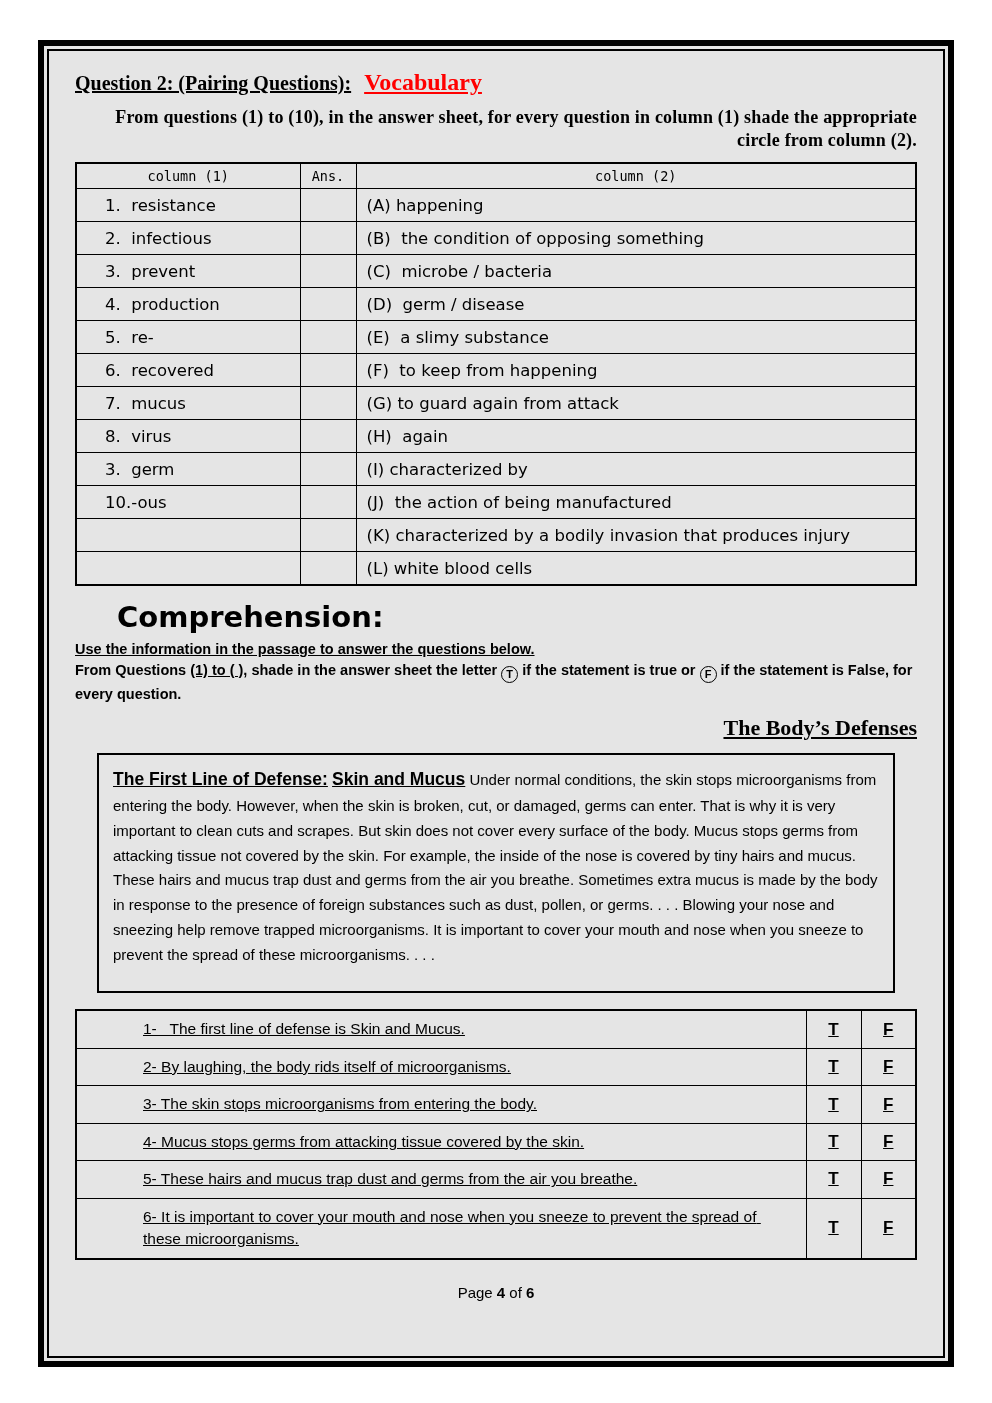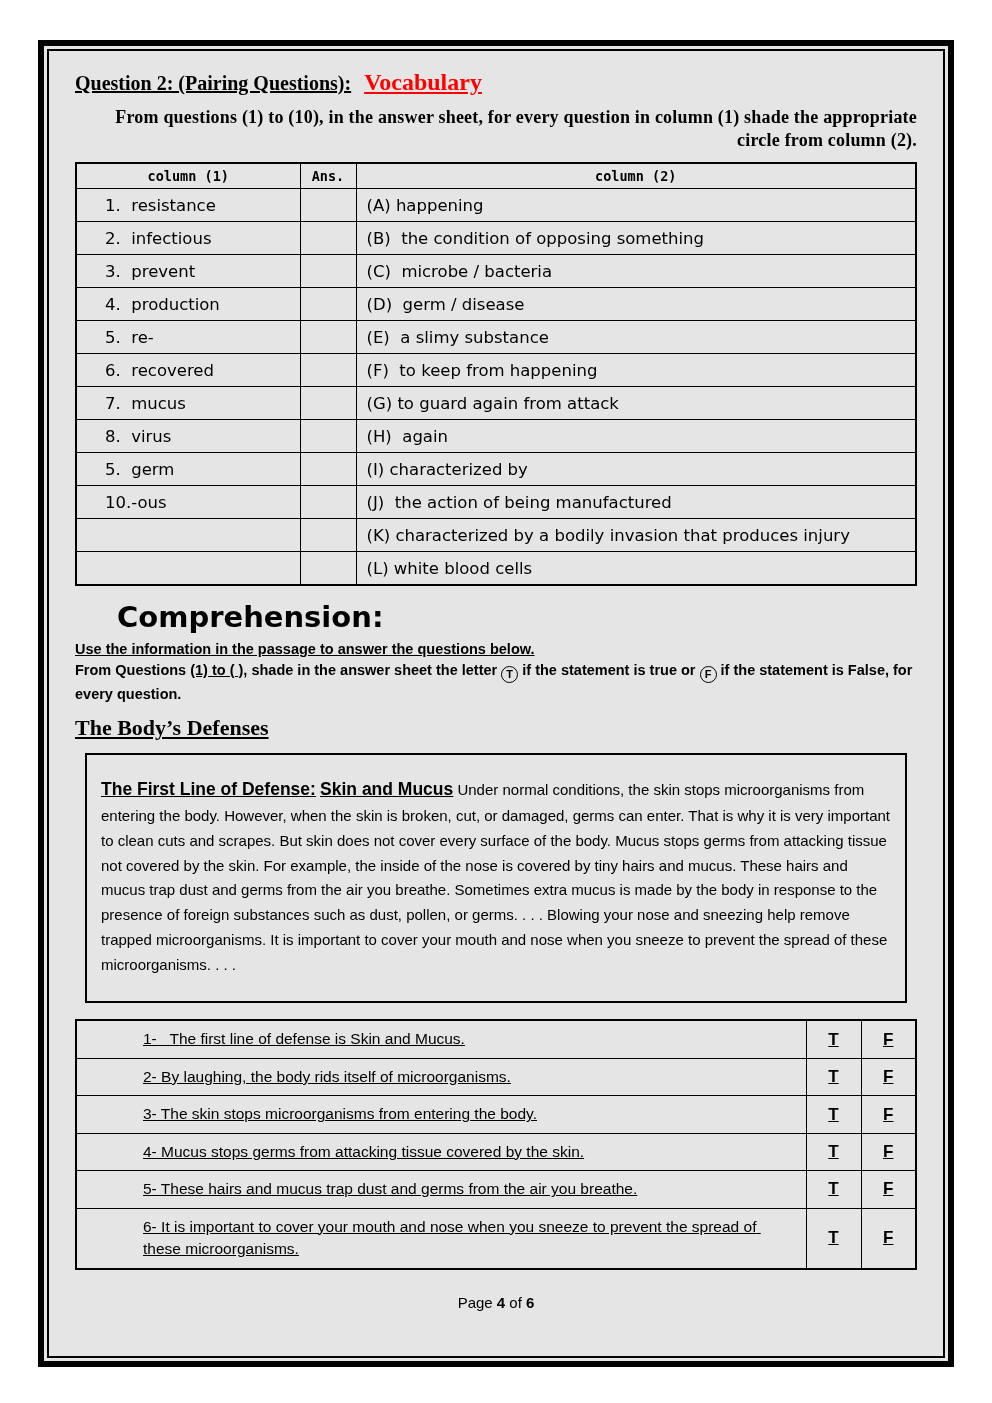--- a/index.html
+++ b/index.html
@@ -24,21 +24,21 @@
 
   .q2-instructions {
     font-family:"Liberation Serif", serif; font-weight:bold;
     font-size:18px; line-height:1.3; margin-bottom:9px; letter-spacing:0.2px;text-align:right;
   }
 
   
   .pairing-table { width:100%; border-collapse:collapse; border:2px solid #000; }
   .pairing-table th {
     border:1px solid #000; font-family:"DejaVu Sans Mono", monospace;
-    font-weight:bold; font-size:13.5px; height:26px; font-style:normal;
+    font-weight:normal; font-size:13.5px; height:26px; font-style:normal;
   }
   .pairing-table td {
     border:1px solid #000; font-family:"DejaVu Sans", sans-serif;
     font-size:16.5px; height:33px; padding:0 8px; white-space:pre-wrap;
   }
   .pairing-table td.term { width:224px; padding-left:28px; }
   .pairing-table td.ans  { width:56px; }
   .pairing-table td.def  { padding-left:10px; }
 
   
@@ -52,27 +52,27 @@
   .q3-inst1 { font-weight:bold; font-size:14.5px; text-decoration:underline; margin-top:7px; }
   .q3-inst2 { font-weight:bold; font-size:14.5px; line-height:1.55; margin-top:2px; }
   .q3-inst2 .u { text-decoration:underline; }
   .circ {
     display:inline-block; width:17px; height:17px; border:1.6px solid #000;
     border-radius:50%; text-align:center; line-height:14px; font-size:11px;
     font-weight:bold; vertical-align:-3px;
   }
 
   .passage-title {
-    text-align:left; font-family:"Liberation Serif", serif;
+    text-align:right; font-family:"Liberation Serif", serif;
     font-weight:bold; font-size:22px; margin:10px 0 12px;
   }
   .passage-title span { text-decoration:underline; }
 
   .passage-box {
-    border:2px solid #000; margin:0 10px; padding:20px 14px 24px;
+    border:2px solid #000; margin:0 22px; padding:10px 14px 24px;
     font-size:15px; line-height:1.65;
   }
   .passage-box .lead { font-weight:bold; font-size:17.5px; text-decoration:underline; }
 
   
   .tf-table { width:100%; border-collapse:collapse; margin-top:16px; border:2px solid #000;text-decoration:underline; }
   .tf-table td { border:1.5px solid #000; }
   .tf-table td.stmt { font-size:15.5px; padding:7px 8px 7px 66px; white-space:pre-wrap; line-height:1.45; }
   .tf-table td.t, .tf-table td.f { width:55px; text-align:center; font-weight:bold; font-size:17px; }
 
@@ -135,21 +135,21 @@
           <td class="term">7.  mucus</td>
           <td class="ans"></td>
           <td class="def">(G) to guard again from attack</td>
         </tr>
         <tr>
           <td class="term">8.  virus</td>
           <td class="ans"></td>
           <td class="def">(H)  again</td>
         </tr>
         <tr>
-          <td class="term">5.  germ</td>
+          <td class="term">3.  germ</td>
           <td class="ans"></td>
           <td class="def">(I) characterized by</td>
         </tr>
         <tr>
           <td class="term">10.-ous</td>
           <td class="ans"></td>
           <td class="def">(J)  the action of being manufactured</td>
         </tr>
         <tr>
           <td class="term"></td>

